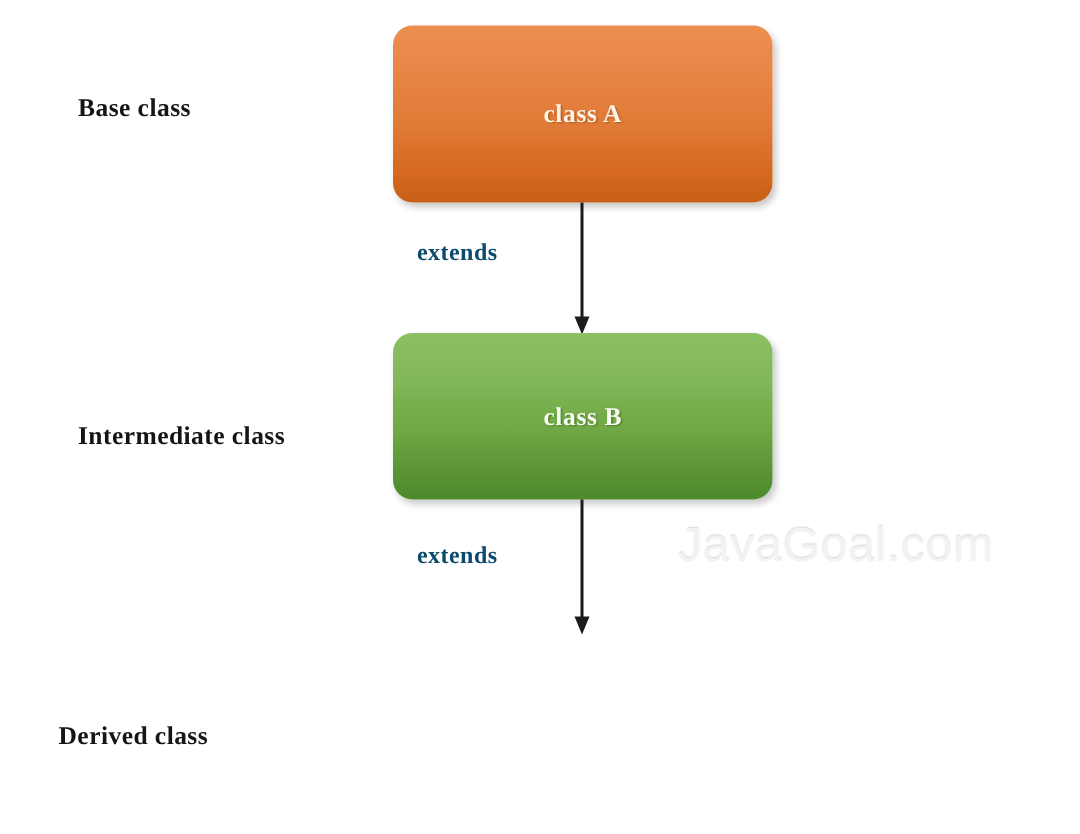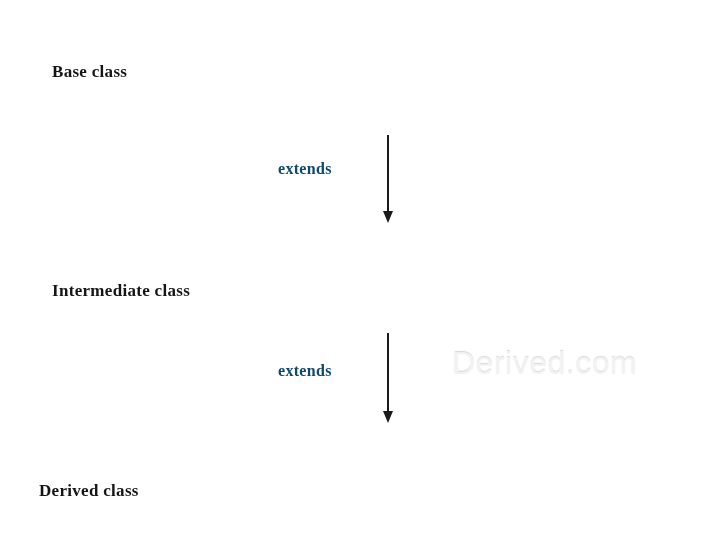--- a/index.html
+++ b/index.html
@@ -148,30 +148,36 @@
 <body>
 
 <div id="canvas">
 
   <div class="role-label role-base">Base class</div>
 
   <div class="role-label role-intermediate">Intermediate class</div>
 
   <div class="role-label role-derived">Derived class</div>
 
+  <div class="class-box box-a">
+    <span class="box-label">class A</span>
+  </div>
 
   <div class="arrow arrow-1">
     <div class="shaft"></div>
     <div class="head"></div>
   </div>
   <div class="edge-label edge-1">extends</div>
 
+  <div class="class-box box-b">
+    <span class="box-label">class B</span>
+  </div>
 
   <div class="arrow arrow-2">
     <div class="shaft"></div>
     <div class="head"></div>
   </div>
   <div class="edge-label edge-2">extends</div>
 
 
-  <div class="watermark">Derived.com</div>
+  <div class="watermark">JavaGoal.com</div>
 
 </div>
 
 </body></html>

